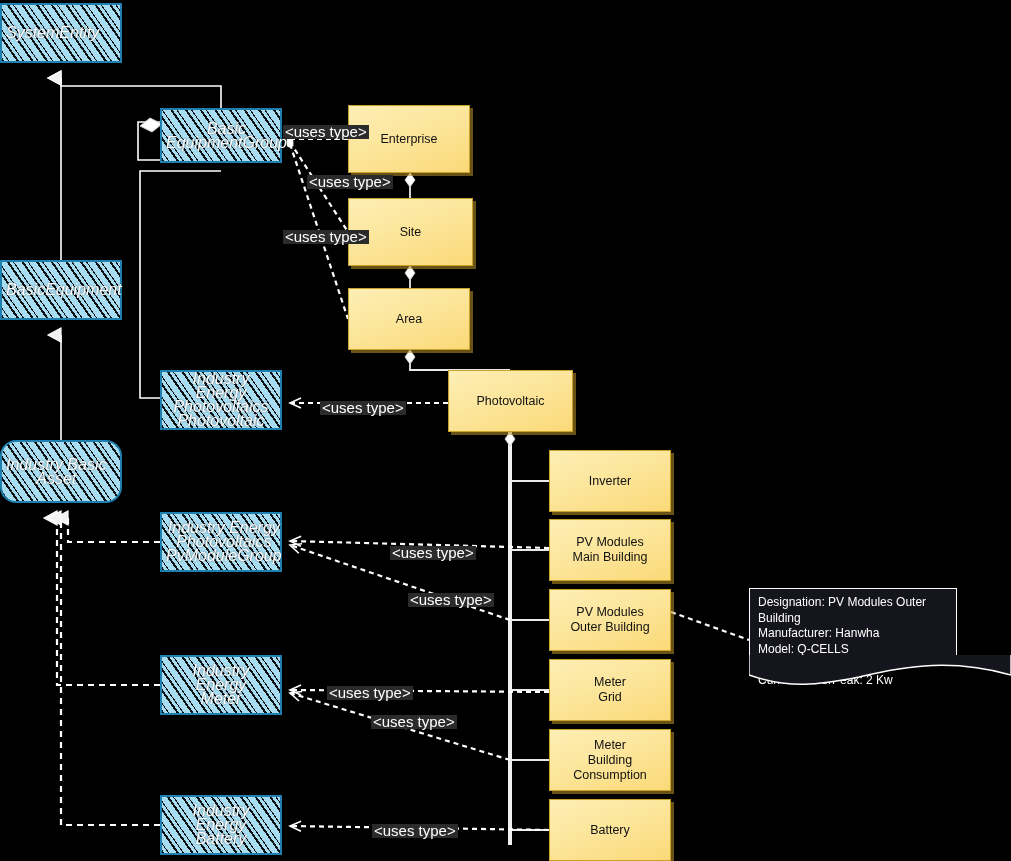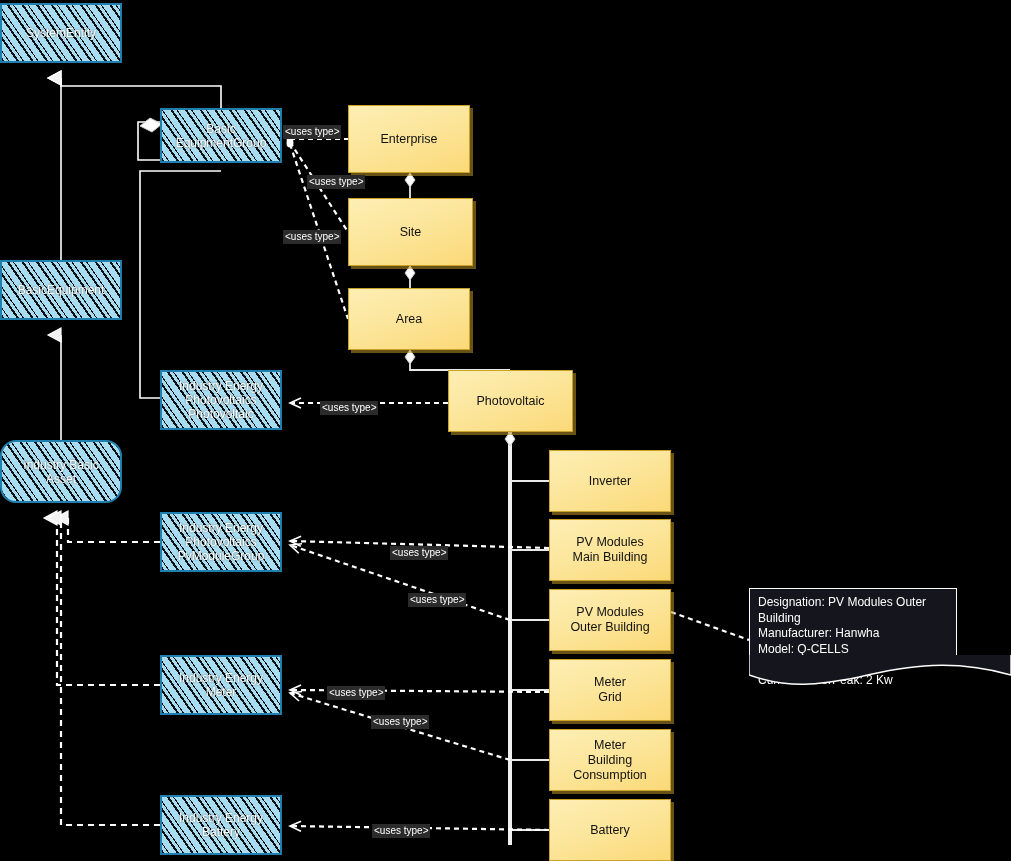--- a/index.html
+++ b/index.html
@@ -14,25 +14,26 @@
   .cls{
     position:absolute;box-sizing:border-box;
     border:2px solid #1f7fae;
     background-color:#a8dcf0;
     background-image:
       repeating-linear-gradient(55deg,
         rgba(0,0,0,.92) 0px, rgba(0,0,0,.92) 2px,
         rgba(0,0,0,0) 2px,  rgba(0,0,0,0) 5px,
         rgba(0,0,0,.92) 5px, rgba(0,0,0,.92) 6px,
         rgba(0,0,0,0) 6px,  rgba(0,0,0,0) 12px);
-    display:flex;align-items:center;justify-content:center;
+    display:flex;align-items:center;
     text-align:center;
-    color:#ffffff;font-size:12px;line-height:14px;font-weight:400;
+    color:#ffffff;font-size:16px;line-height:14px;font-weight:400;
     text-shadow:0 0 2px rgba(0,0,0,.55);
     z-index:4;
+    font-style:italic;
   }
   .cls .lbl{padding:0 4px;mix-blend-mode:normal;}
 
   
   .obj{
     position:absolute;box-sizing:border-box;
     border:1px solid #c9a227;
     background:linear-gradient(160deg,#fdeeb4 0%,#fce79f 40%,#fbd978 100%);
     box-shadow:3px 3px 0 rgba(190,150,40,.55);
     display:flex;align-items:center;justify-content:center;text-align:center;
@@ -49,21 +50,21 @@
     padding:6px 8px 0 8px;
     z-index:6;
     white-space:pre-line;
   }
   .note-wave{position:absolute;z-index:6;}
 
   
   .elabel{
     position:absolute;z-index:8;
     background:#2b2b2b;color:#ffffff;
-    font-size:10px;line-height:12px;
+    font-size:15px;line-height:12px;
     padding:1px 2px;white-space:nowrap;
     font-family:"Liberation Sans","DejaVu Sans",sans-serif;
   }
 </style>
 </head>
 <body>
 
 <div id="canvas">
 
   <svg id="svg-layer" xmlns="http://www.w3.org/2000/svg" viewBox="0 0 1011 861">

